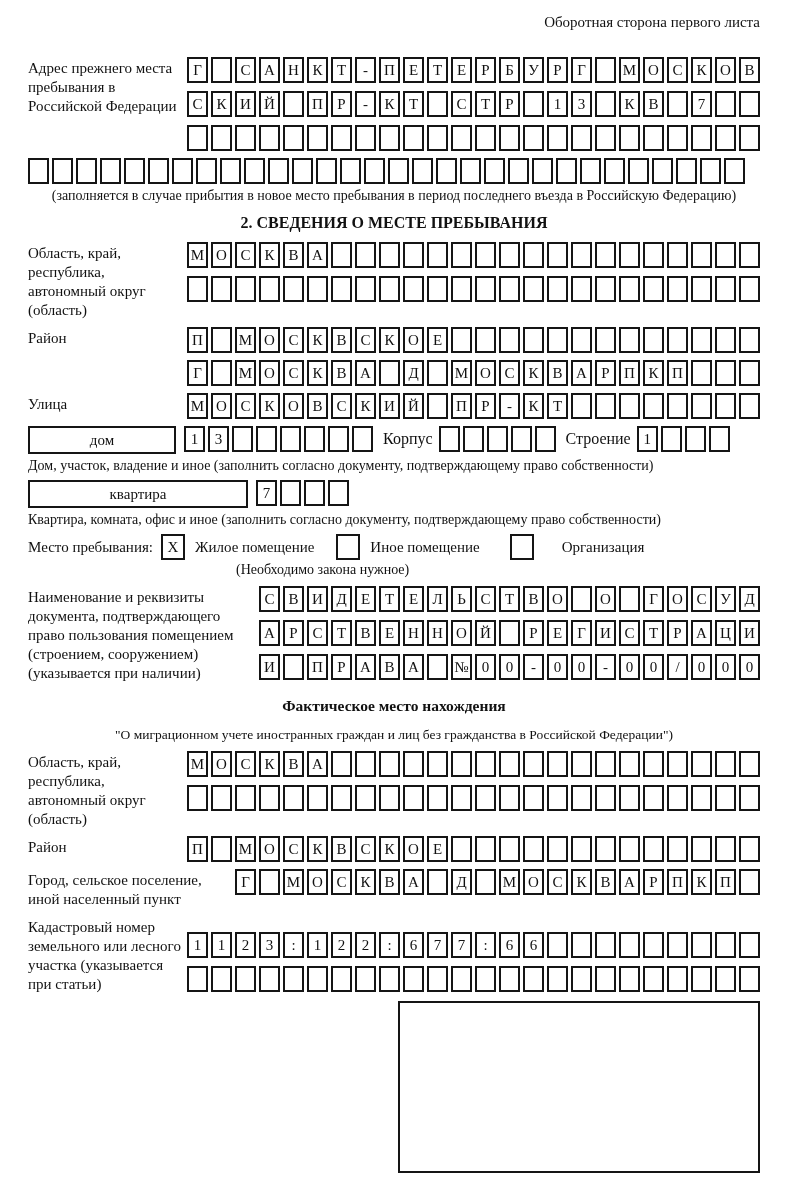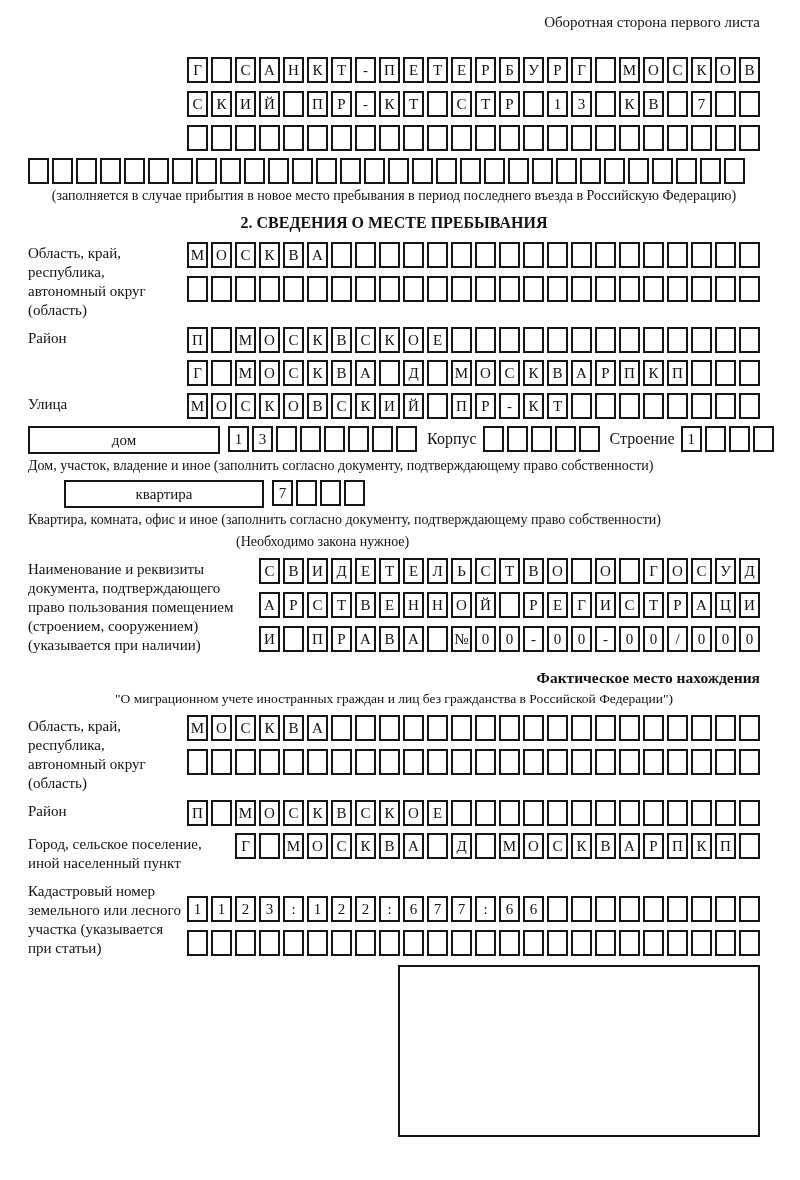--- a/index.html
+++ b/index.html
@@ -34,35 +34,36 @@
   }
   .inline-label{font-size:16px;margin:4px 6px 0 10px;flex:0 0 auto;}
   .house-row{display:flex;align-items:flex-start;margin-bottom:4px;}
   .stay-row{display:flex;align-items:center;margin:4px 0 2px 0;font-size:15px;}
   .checkbox{
     box-sizing:border-box;width:24px;height:26px;border:2px solid #151515;
     display:flex;align-items:center;justify-content:center;font-size:15px;
     margin:0 10px 0 8px;flex:0 0 auto;background:#fff;
   }
   .stay-caption{margin-left:208px;margin-bottom:8px;}
-  .center-title{font-weight:bold;font-size:15.5px;text-align:right;margin:14px 0 4px 0;}
+  .center-title{font-weight:bold;font-size:15.5px;text-align:center;margin:14px 0 12px 0;}
   .small-center{font-size:13.5px;text-align:center;margin-bottom:2px;}
   .mark-box{
     box-sizing:border-box;width:362px;height:172px;border:2px solid #151515;
     margin-left:auto;margin-top:6px;background:#fff;
   }
 </style>
 </head>
 <body>
 
 <div class="page">
 
   <div class="back-note">Оборотная сторона первого листа</div>
 
   <div class="form-row">
+    <div class="label" style="max-width:168px;">Адрес прежнего места пребывания в Российской Федерации</div>
     <div class="grid-stack">
       <div class="row">
           <div class="cell">Г</div>
           <div class="cell"></div>
           <div class="cell">С</div>
           <div class="cell">А</div>
           <div class="cell">Н</div>
           <div class="cell">К</div>
           <div class="cell">Т</div>
           <div class="cell">-</div>
@@ -314,21 +315,21 @@
         <div class="cell"></div>
         <div class="cell"></div>
         <div class="cell"></div>
         <div class="cell"></div>
         <div class="cell"></div>
         <div class="cell"></div>
       </div>
   </div>
 
   <div class="house-row">
-    <div class="wide-box" style="width:192px;">дом</div>
+    <div class="wide-box" style="width:148px;">дом</div>
     <div class="row" style="margin-left:8px;">
         <div class="cell">1</div>
         <div class="cell">3</div>
         <div class="cell"></div>
         <div class="cell"></div>
         <div class="cell"></div>
         <div class="cell"></div>
         <div class="cell"></div>
         <div class="cell"></div>
       </div>
@@ -344,30 +345,39 @@
     <div class="row">
         <div class="cell">1</div>
         <div class="cell"></div>
         <div class="cell"></div>
         <div class="cell"></div>
       </div>
   </div>
   <div class="caption">Дом, участок, владение и иное (заполнить согласно документу, подтверждающему право собственности)</div>
 
   <div class="house-row">
-    <div class="wide-box" style="width:200px;margin-left:36px;">квартира</div>
+    <div class="wide-box" style="width:220px;">квартира</div>
     <div class="row" style="margin-left:8px;">
         <div class="cell">7</div>
         <div class="cell"></div>
         <div class="cell"></div>
         <div class="cell"></div>
       </div>
   </div>
   <div class="caption">Квартира, комната, офис и иное (заполнить согласно документу, подтверждающему право собственности)</div>
 
+  <div class="stay-row">
+    <span>Место пребывания:</span>
+    <span class="checkbox">X</span>
+    <span>Жилое помещение</span>
+    <span class="checkbox" style="margin-left:22px;"></span>
+    <span>Иное помещение</span>
+    <span class="checkbox" style="margin-left:30px;"></span>
+    <span style="margin-left:18px;">Организация</span>
+  </div>
   <div class="caption stay-caption">(Необходимо закона нужное)</div>
 
   <div class="form-row">
     <div class="label" style="max-width:212px;">Наименование и реквизиты документа, подтверждающего право пользования помещением (строением, сооружением) (указывается при наличии)</div>
     <div class="grid-stack">
       <div class="row">
           <div class="cell">С</div>
           <div class="cell">В</div>
           <div class="cell">И</div>
           <div class="cell">Д</div>

